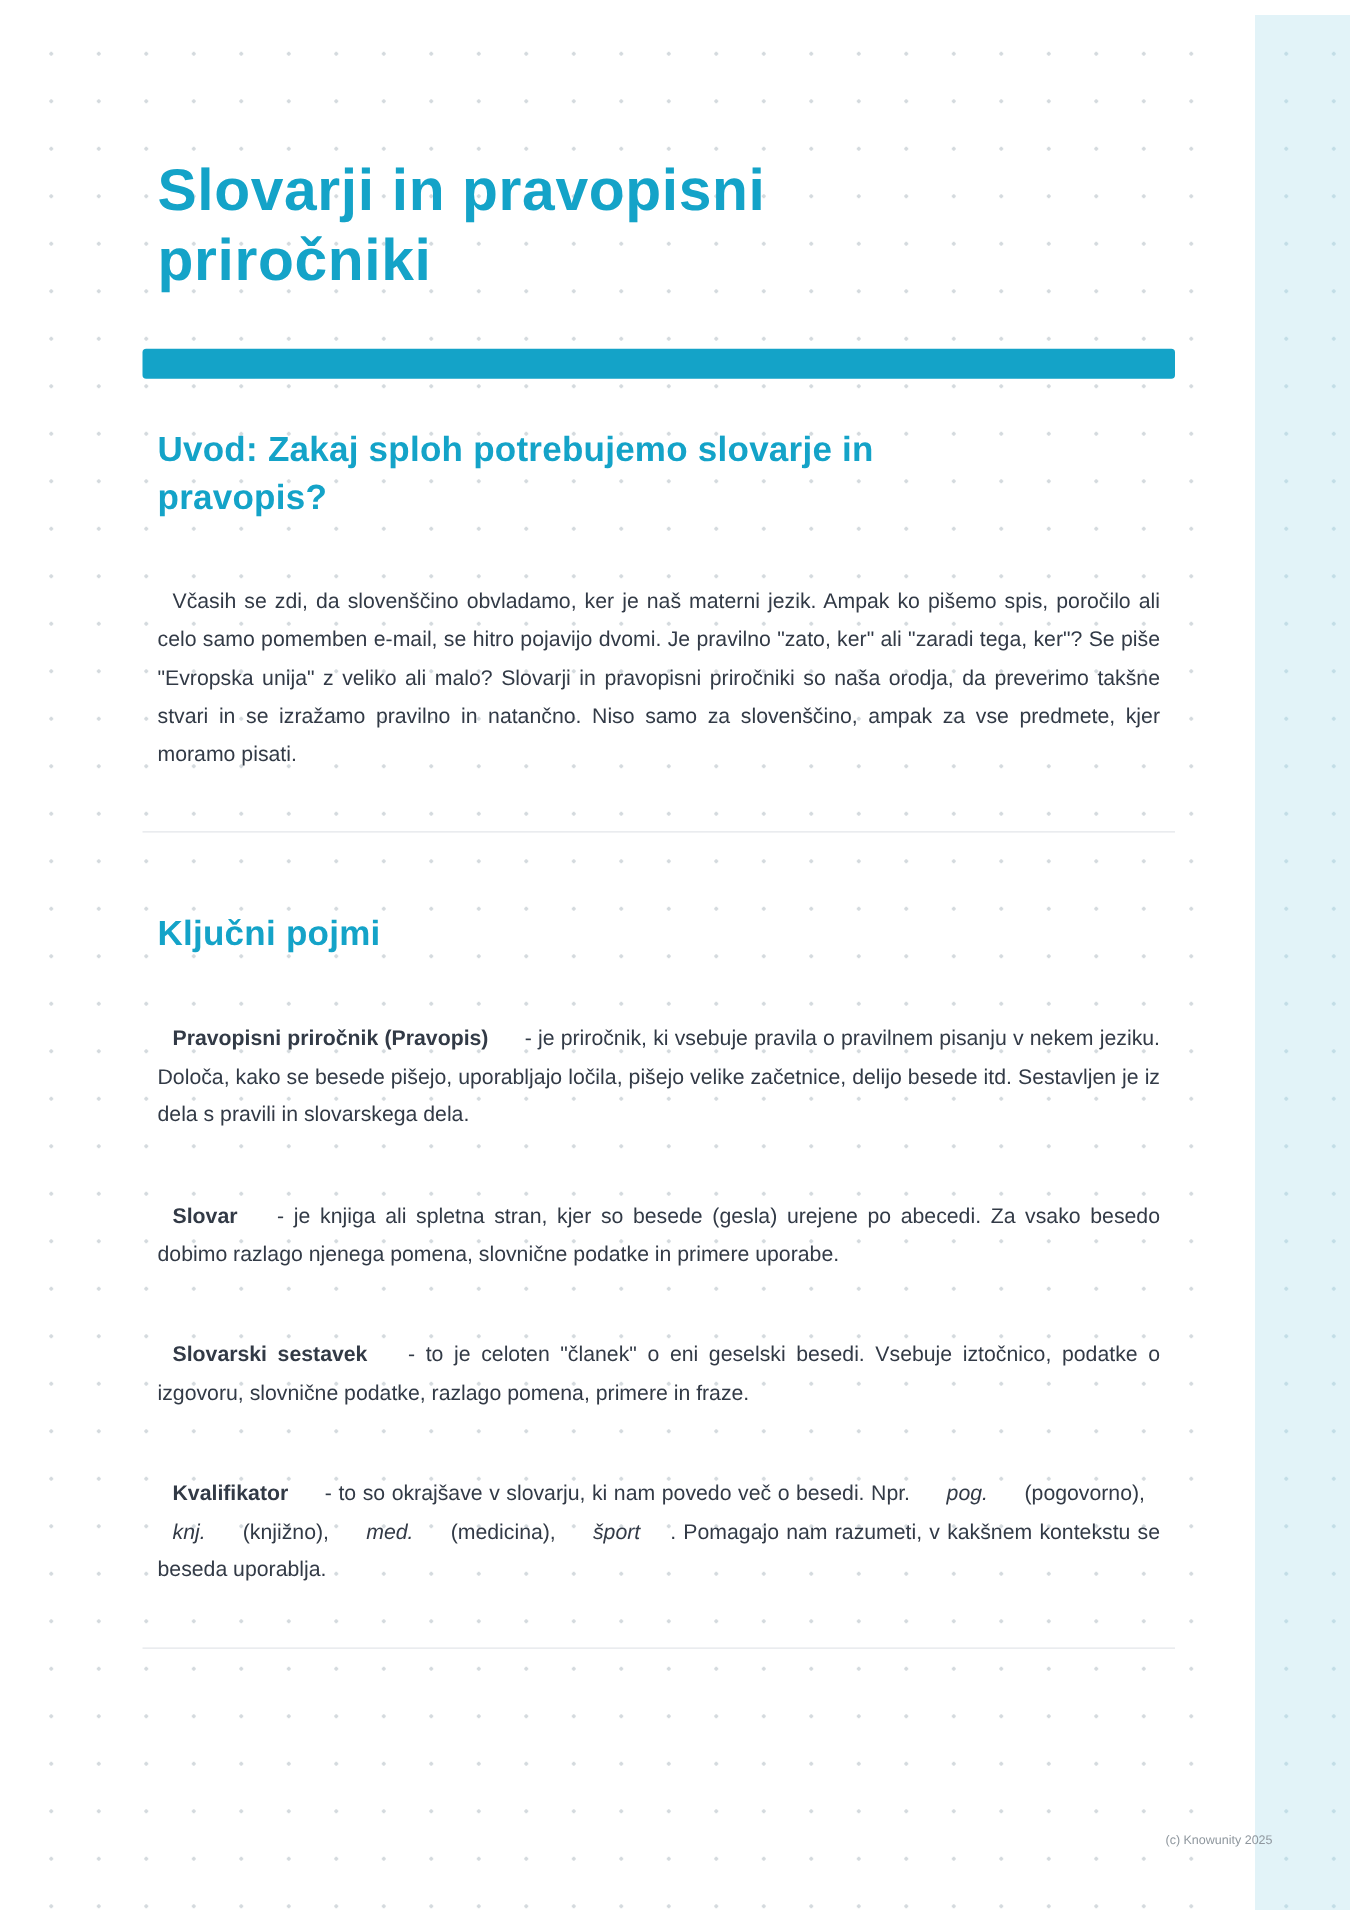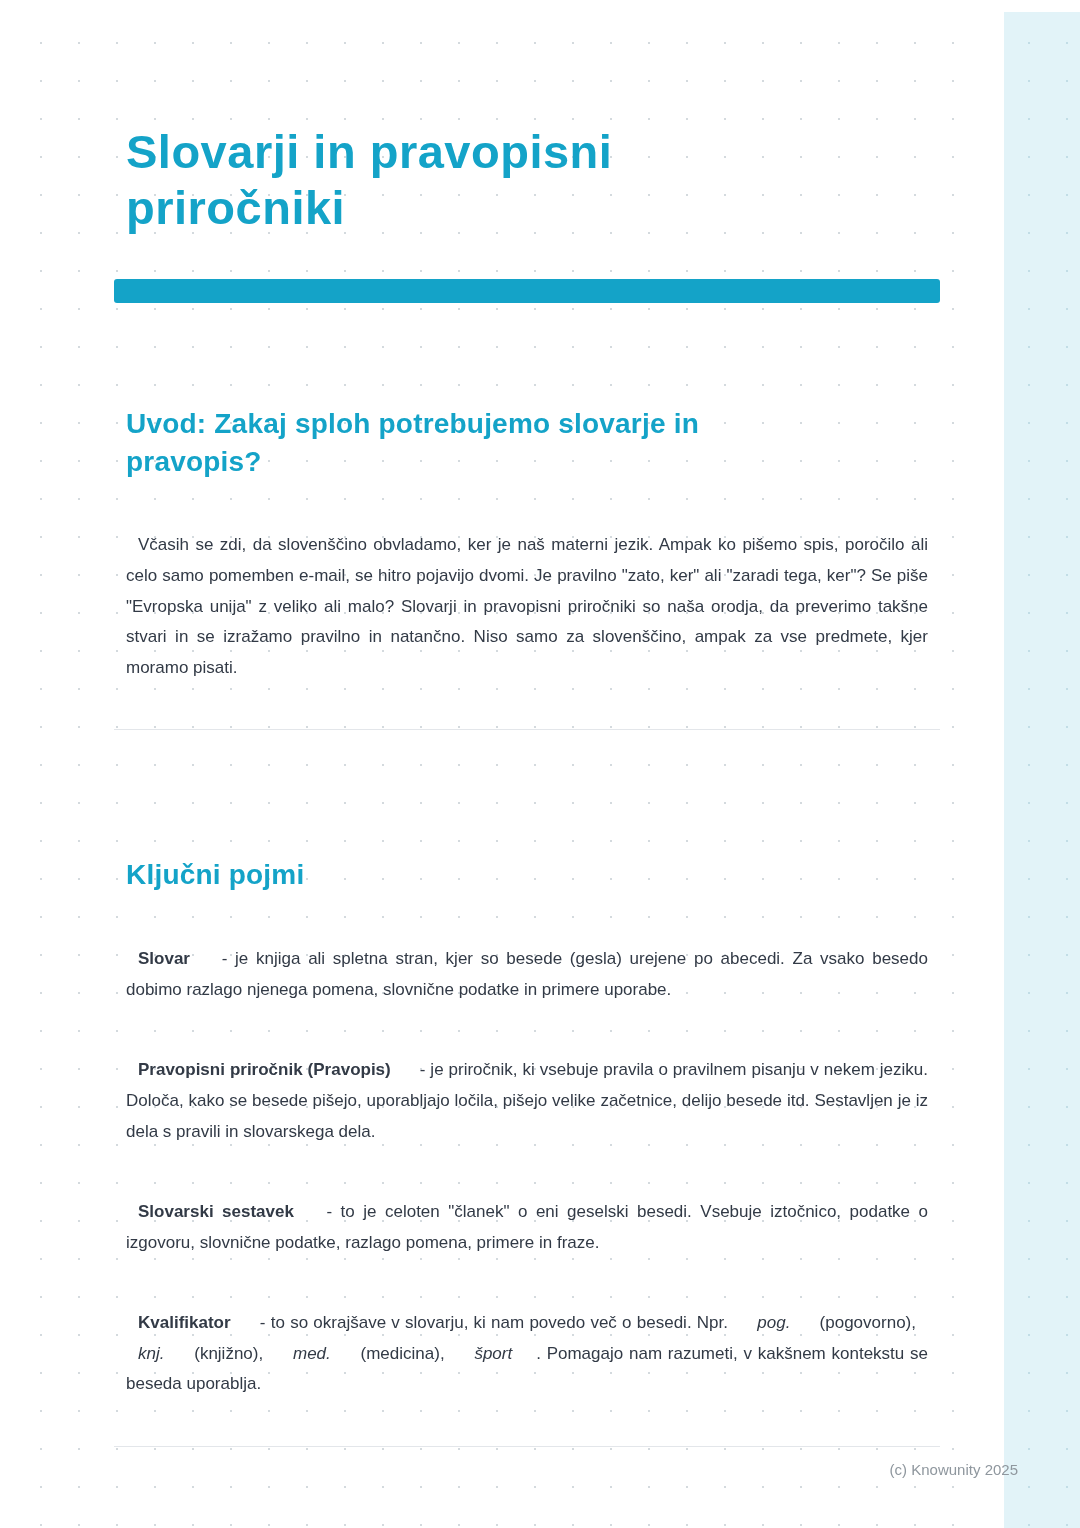--- a/index.html
+++ b/index.html
@@ -67,21 +67,21 @@
     background: #14a3c8;
     border-radius: 3px;
   }
 
   h2.section-heading {
     color: #14a3c8;
     font-size: 28px;
     font-weight: 800;
     line-height: 1.35;
     max-width: 700px;
-    margin-top: 90px;
+    margin-top: 26px;
     margin-bottom: 26px;
     letter-spacing: 0.2px;
   }
 
   p.para {
     color: #323a46;
     font-size: 17px;
     line-height: 1.8;
     text-align: justify;
     margin-bottom: 26px;
@@ -93,21 +93,21 @@
     margin: 34px 0 6px 0;
     width: 100%;
   }
 
   .footer {
     position: absolute;
     right: 62px;
     bottom: 50px;
     z-index: 4;
     color: #8f979e;
-    font-size: 15px;
+    font-size: 10px;
   }
 </style>
 </head>
 <body>
 
 <div class="page">
 
   <div class="side-gap"></div>
   <div class="side-band"></div>
 
@@ -118,23 +118,23 @@
     <div class="title-rule"></div>
 
     <h2 class="section-heading">Uvod: Zakaj sploh potrebujemo slovarje in pravopis?</h2>
 
     <p class="para"><span>Včasih se zdi, da slovenščino obvladamo, ker je naš materni jezik. Ampak ko pišemo spis, poročilo ali celo samo pomemben e-mail, se hitro pojavijo dvomi. Je pravilno "zato, ker" ali "zaradi tega, ker"? Se piše "Evropska unija" z veliko ali malo? Slovarji in pravopisni priročniki so naša orodja, da preverimo takšne stvari in se izražamo pravilno in natančno. Niso samo za slovenščino, ampak za vse predmete, kjer moramo pisati.</span></p>
 
     <hr class="divider">
 
     <h2 class="section-heading">Ključni pojmi</h2>
 
+    <p class="para"><span style="font-weight: 700;">Pravopisni priročnik (Pravopis)</span><span> - je priročnik, ki vsebuje pravila o pravilnem pisanju v nekem jeziku. Določa, kako se besede pišejo, uporabljajo ločila, pišejo velike začetnice, delijo besede itd. Sestavljen je iz dela s pravili in slovarskega dela.</span></p>
+
     <p class="para"><span style="font-weight: 700;">Slovar</span><span> - je knjiga ali spletna stran, kjer so besede (gesla) urejene po abecedi. Za vsako besedo dobimo razlago njenega pomena, slovnične podatke in primere uporabe.</span></p>
-
-    <p class="para"><span style="font-weight: 700;">Pravopisni priročnik (Pravopis)</span><span> - je priročnik, ki vsebuje pravila o pravilnem pisanju v nekem jeziku. Določa, kako se besede pišejo, uporabljajo ločila, pišejo velike začetnice, delijo besede itd. Sestavljen je iz dela s pravili in slovarskega dela.</span></p>
 
 
     <p class="para"><span style="font-weight: 700;">Slovarski sestavek</span><span> - to je celoten "članek" o eni geselski besedi. Vsebuje iztočnico, podatke o izgovoru, slovnične podatke, razlago pomena, primere in fraze.</span></p>
 
     <p class="para"><span style="font-weight: 700;">Kvalifikator</span><span> - to so okrajšave v slovarju, ki nam povedo več o besedi. Npr. </span><span style="font-style: italic;">pog.</span><span> (pogovorno), </span><span style="font-style: italic;">knj.</span><span> (knjižno), </span><span style="font-style: italic;">med.</span><span> (medicina), </span><span style="font-style: italic;">šport</span><span>. Pomagajo nam razumeti, v kakšnem kontekstu se beseda uporablja.</span></p>
 
     <hr class="divider">
 
   </div>
 

